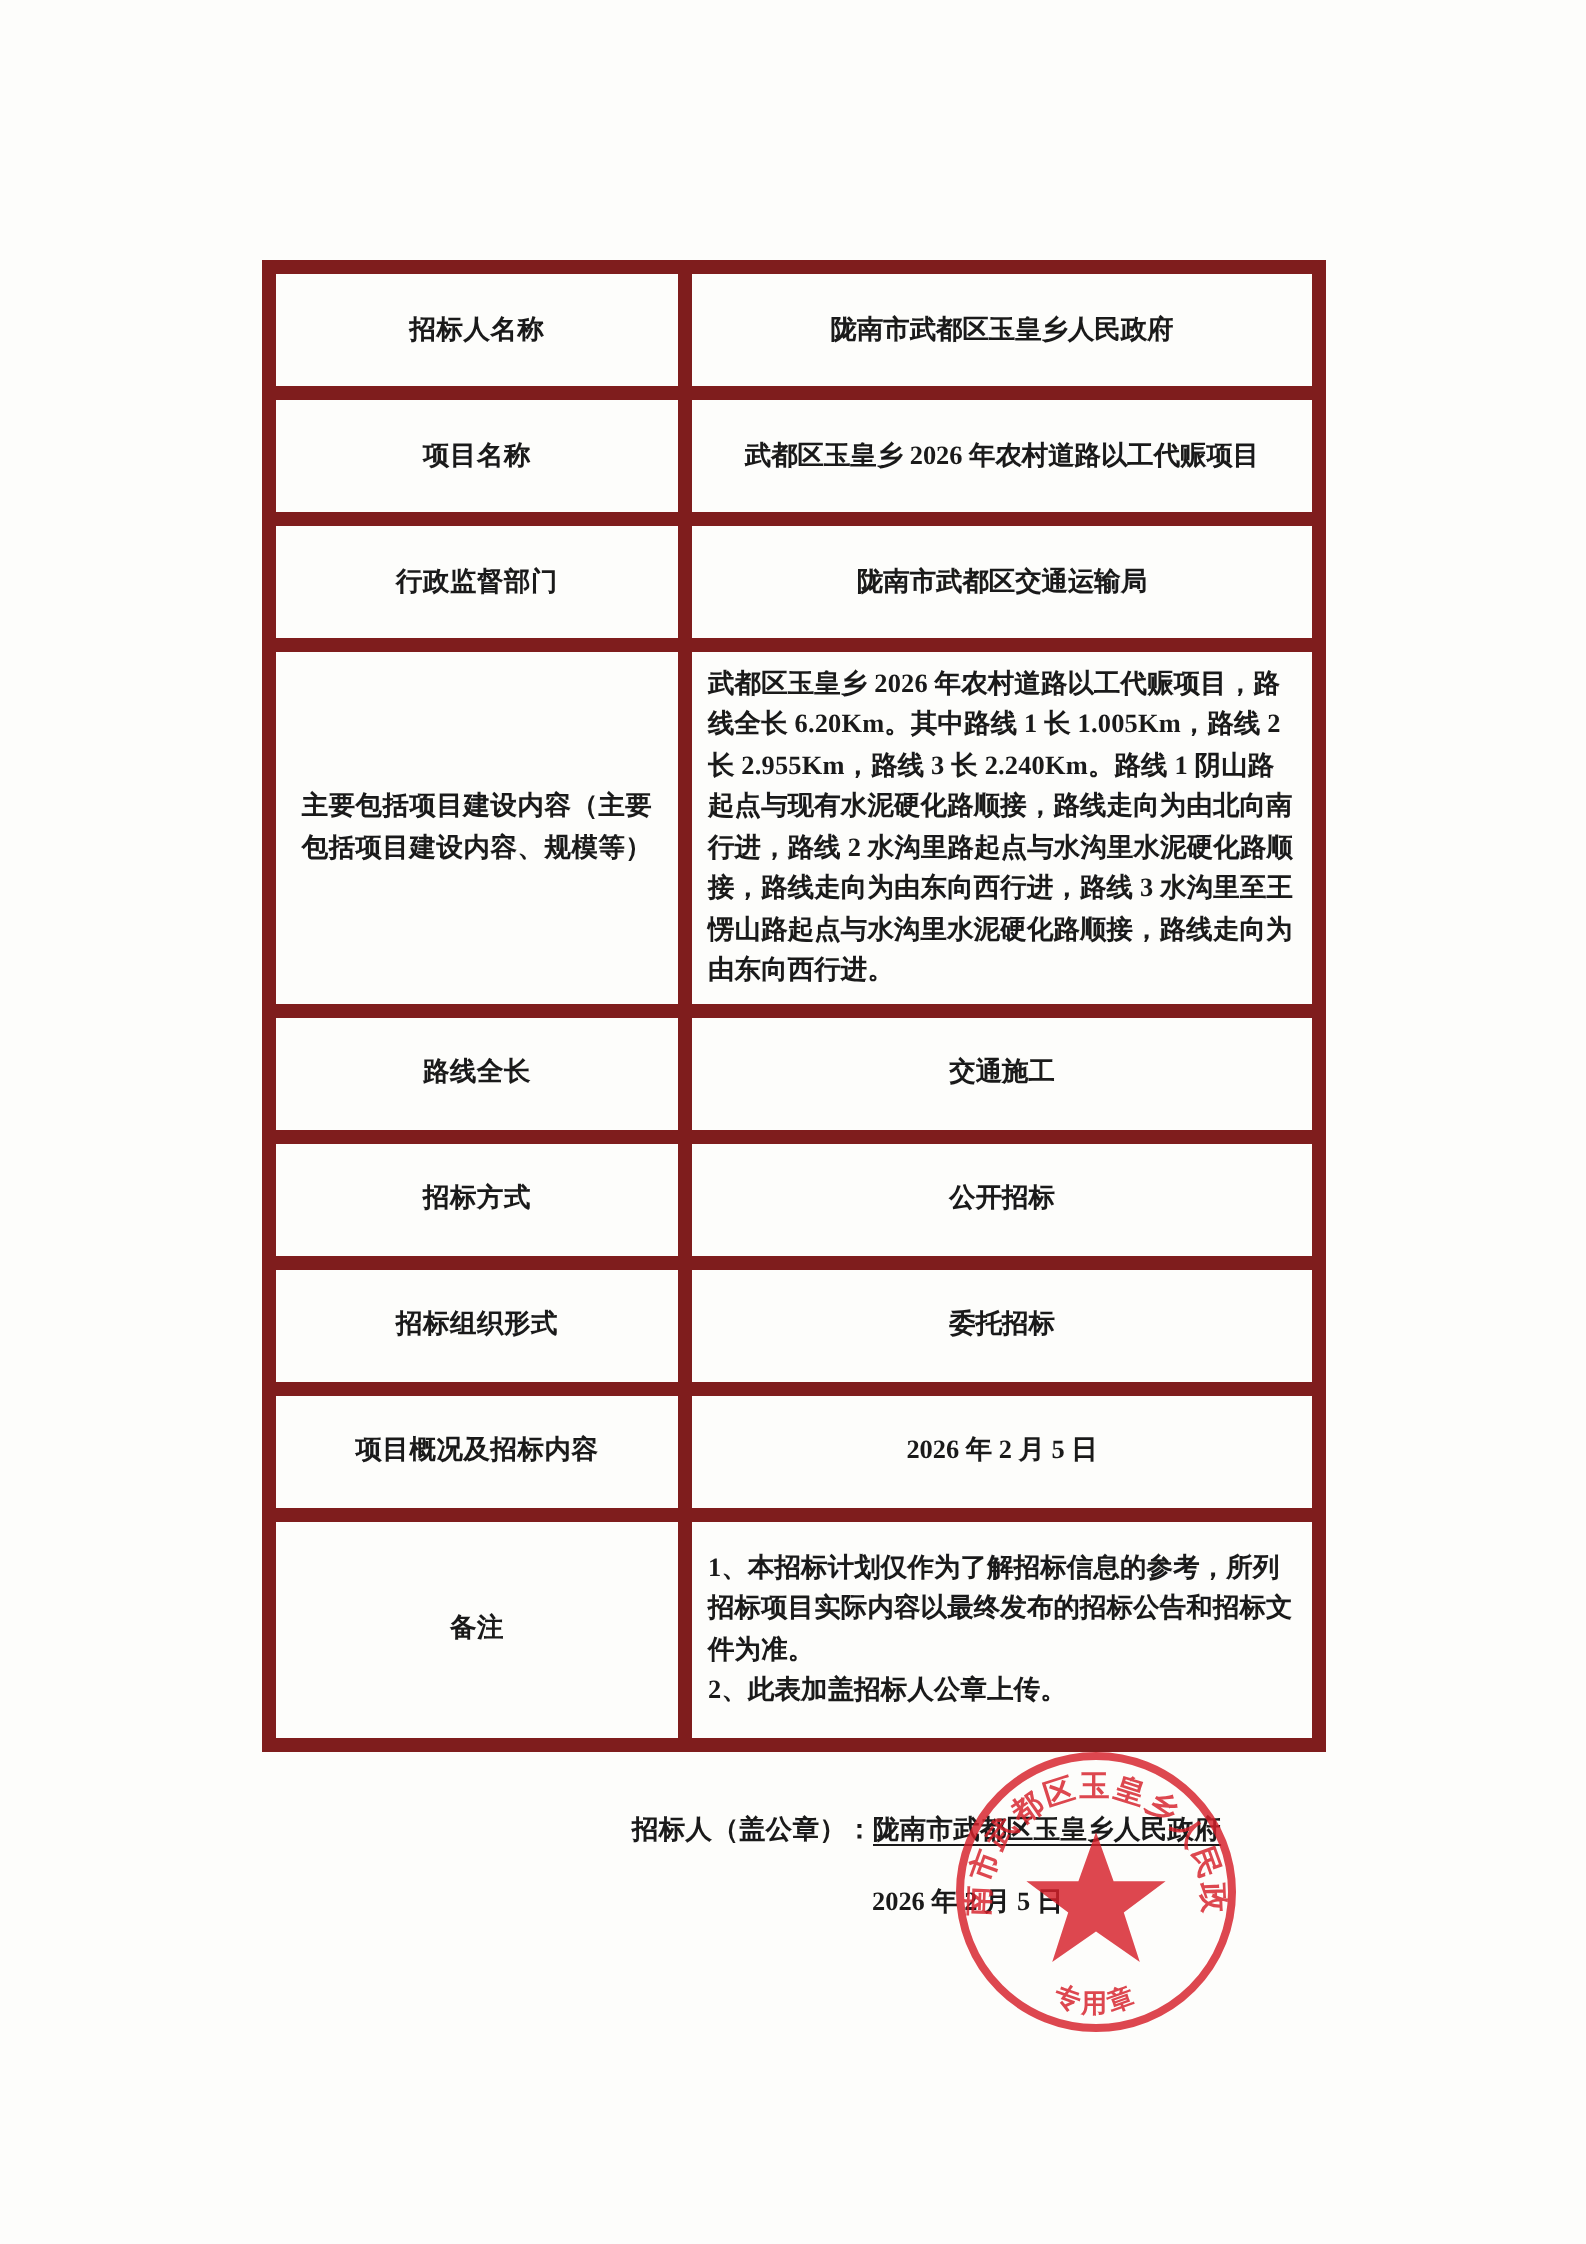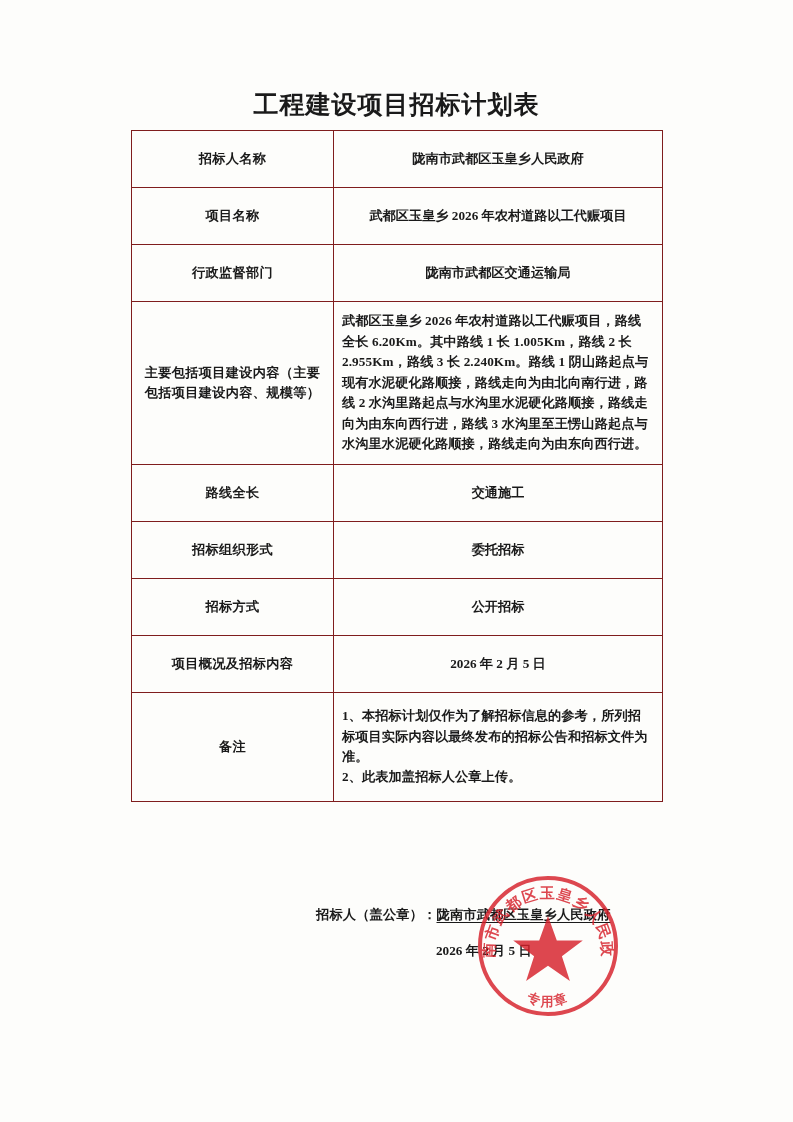--- a/index.html
+++ b/index.html
@@ -33,21 +33,21 @@
   }
   table.main {
     position: absolute;
     top: 130px;
     left: 131px;
     width: 532px;
     border-collapse: collapse;
     table-layout: fixed;
   }
   table.main td {
-    border: 1px solid #7f1d1d;
+    border: 7px solid #7f1d1d;
     padding: 6px 8px;
     font-size: 13.2px;
     line-height: 1.55;
     vertical-align: middle;
     font-family: "Liberation Serif", "DejaVu Serif", serif;
   }
   td.label {
     width: 185px;
     text-align: center;
     font-weight: bold;
@@ -109,21 +109,20 @@
     font-family: "Liberation Serif", "DejaVu Serif", serif;
     font-weight: bold;
     fill: #d6202a;
   }
 </style>
 </head>
 <body>
 
 <div class="page">
 
-  <div class="doc-title">工程建设项目招标计划表</div>
 
   <table class="main">
     <tbody>
       <tr>
         <td class="label row-h">招标人名称</td>
         <td class="value row-h">陇南市武都区玉皇乡人民政府</td>
       </tr>
       <tr>
         <td class="label row-h">项目名称</td>
         <td class="value row-h">武都区玉皇乡 2026 年农村道路以工代赈项目</td>
@@ -134,26 +133,26 @@
       </tr>
       <tr>
         <td class="label" style="height:150px;">主要包括项目建设内容（主要包括项目建设内容、规模等）</td>
         <td class="value-left" style="height:150px;">武都区玉皇乡 2026 年农村道路以工代赈项目，路线全长 6.20Km。其中路线 1 长 1.005Km，路线 2 长 2.955Km，路线 3 长 2.240Km。路线 1 阴山路起点与现有水泥硬化路顺接，路线走向为由北向南行进，路线 2 水沟里路起点与水沟里水泥硬化路顺接，路线走向为由东向西行进，路线 3 水沟里至王愣山路起点与水沟里水泥硬化路顺接，路线走向为由东向西行进。</td>
       </tr>
       <tr>
         <td class="label row-h">路线全长</td>
         <td class="value row-h">交通施工</td>
       </tr>
       <tr>
+        <td class="label row-h">招标方式</td>
+        <td class="value row-h">公开招标</td>
+      </tr>
+      <tr>
         <td class="label row-h">招标组织形式</td>
         <td class="value row-h">委托招标</td>
-      </tr>
-      <tr>
-        <td class="label row-h">招标方式</td>
-        <td class="value row-h">公开招标</td>
       </tr>
       <tr>
         <td class="label row-h">项目概况及招标内容</td>
         <td class="value row-h">2026 年 2 月 5 日</td>
       </tr>
       <tr>
         <td class="label" style="height:96px;">备注</td>
         <td class="value-left" style="height:96px; white-space: pre-line;">1、本招标计划仅作为了解招标信息的参考，所列招标项目实际内容以最终发布的招标公告和招标文件为准。
 2、此表加盖招标人公章上传。</td>
       </tr>

